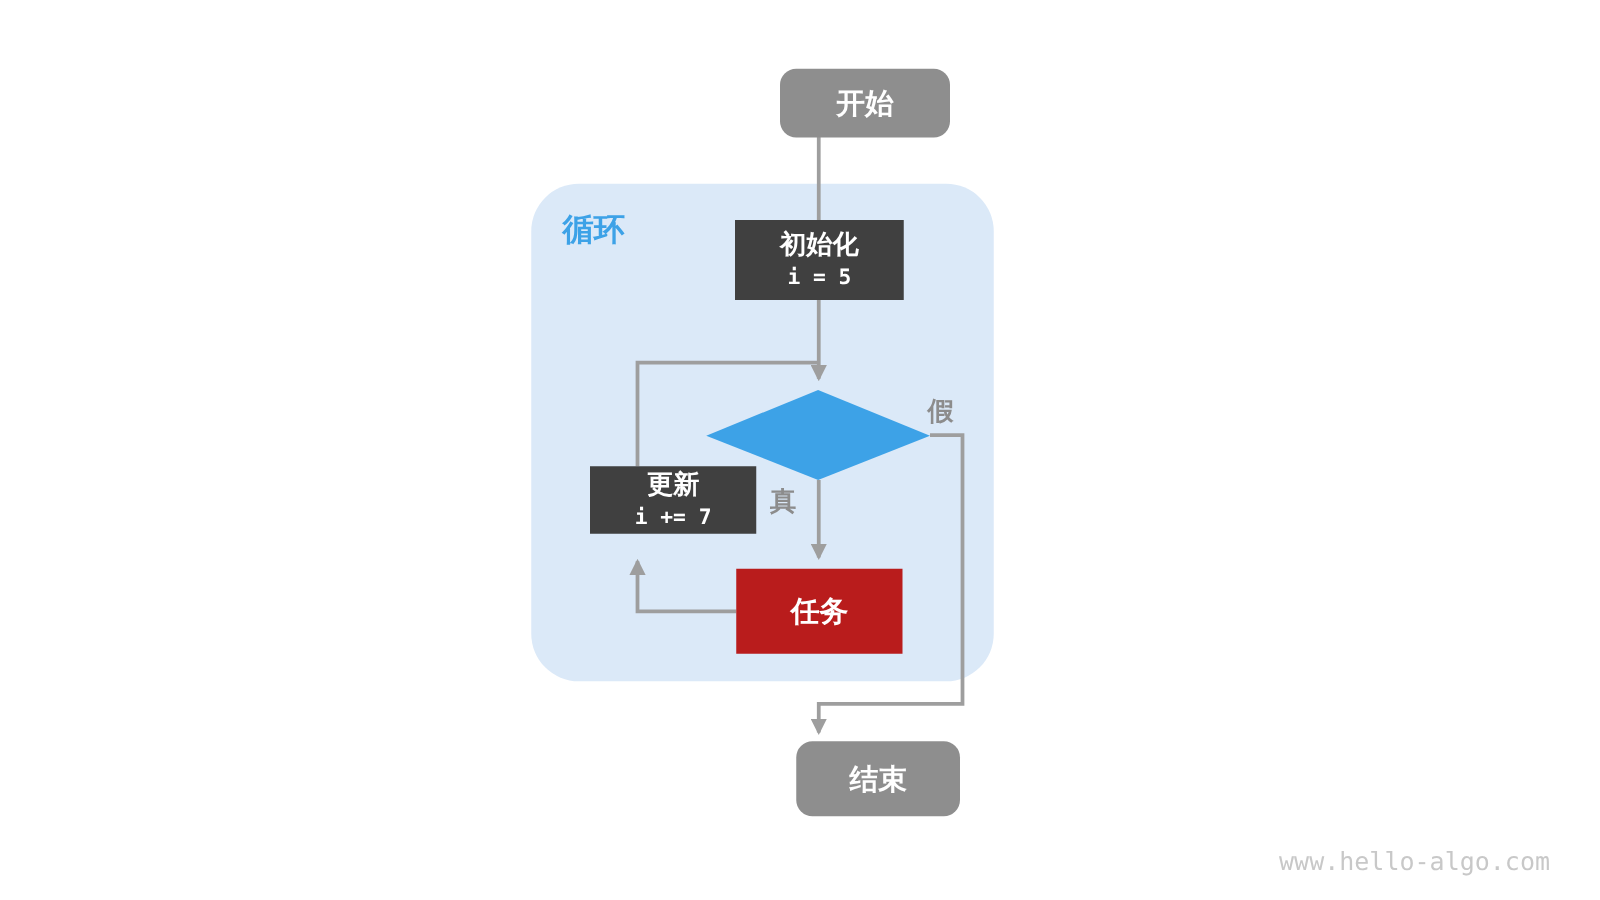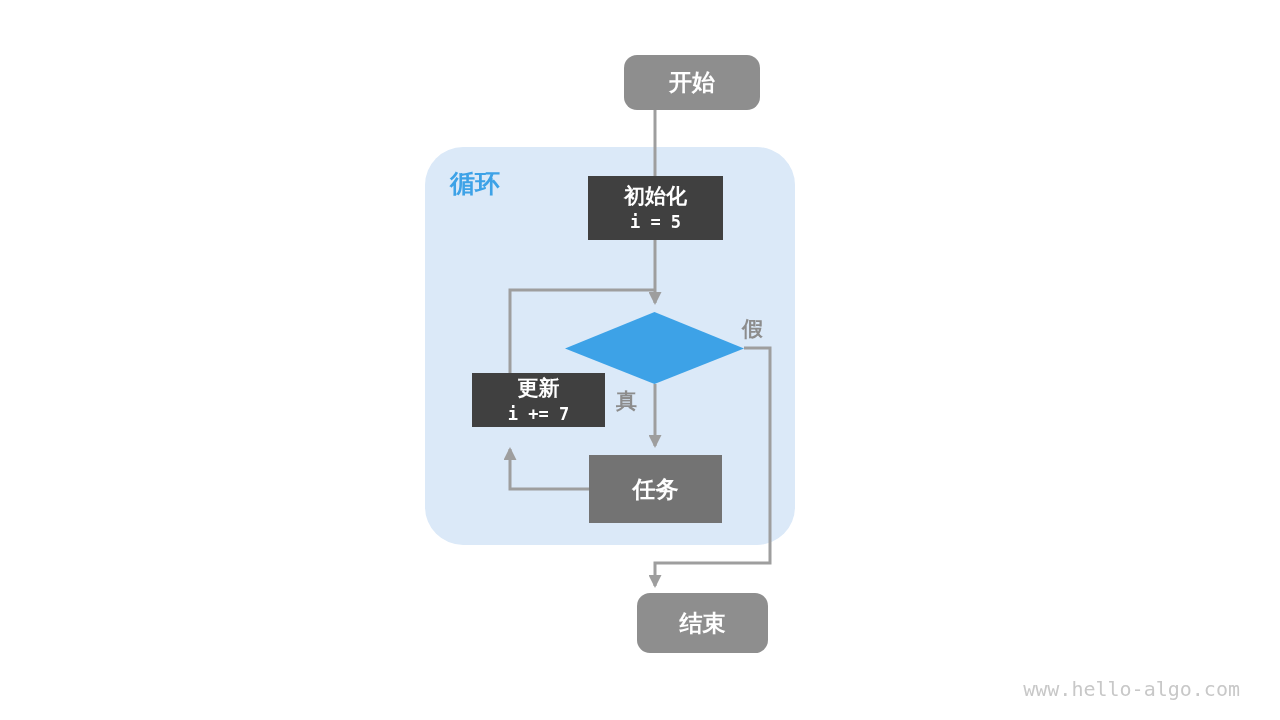--- a/index.html
+++ b/index.html
@@ -49,21 +49,21 @@
     box-sizing: border-box;
     line-height: 1.25;
   }
   .terminal {
     background: #8e8e8e;
     border-radius: 13px;
     font-size: 23px;
     font-weight: bold;
   }
   .process { background: #404040; }
-  .task    { background: #737373; text-align: right; }
+  .task    { background: #b91c1c; text-align: right; }
   .node .cn-label { font-size: 21px; font-weight: bold; }
   .node .big-label { font-size: 23px; font-weight: bold; }
   .node .code-line {
     font-family: "DejaVu Sans Mono", "Liberation Mono", monospace;
     font-size: 17px;
     font-weight: bold;
     margin-top: 2px;
   }
   .decision-label {
     position: absolute;

